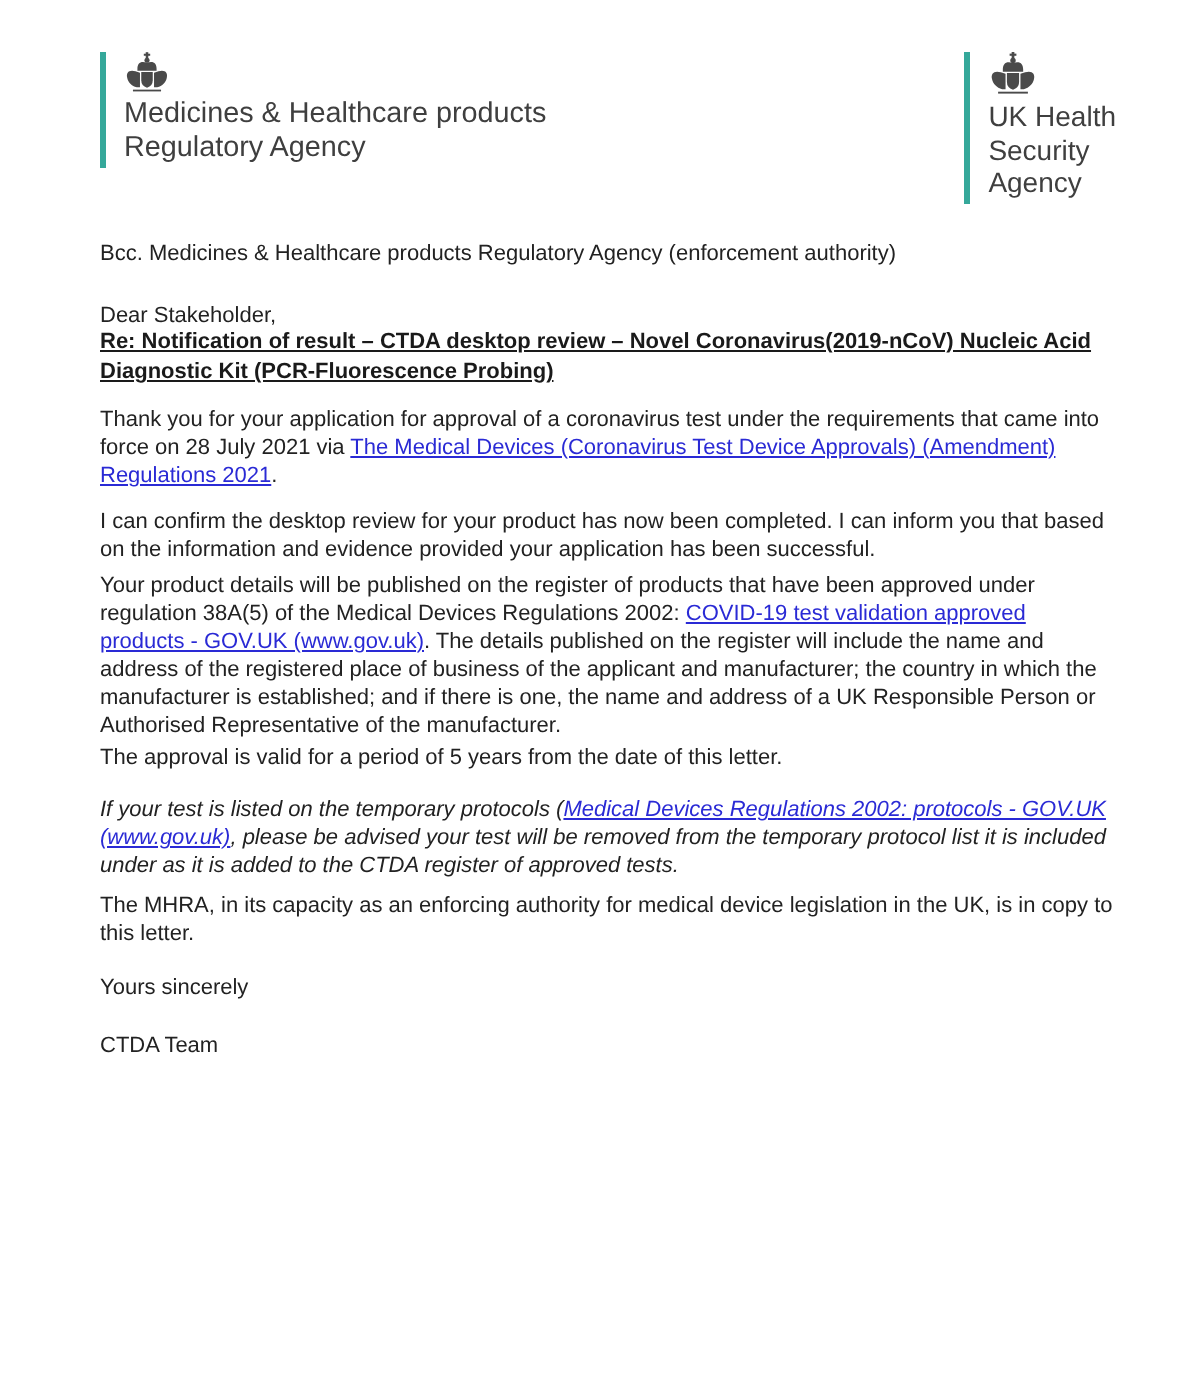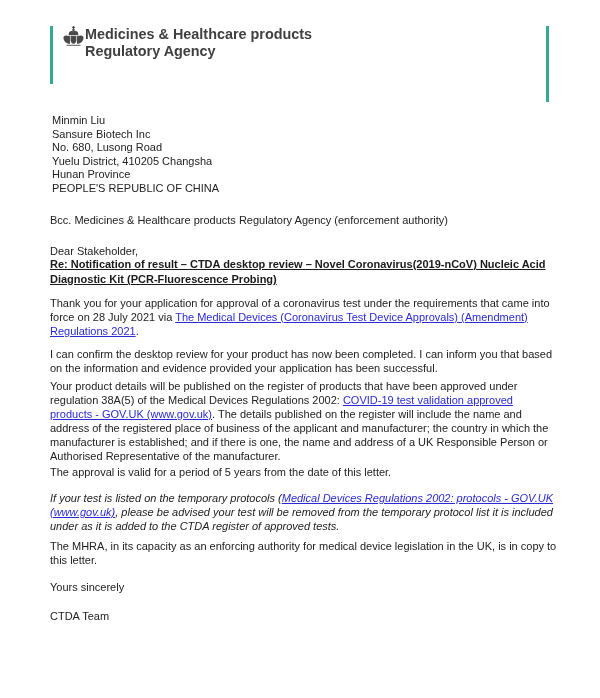--- a/index.html
+++ b/index.html
@@ -9,21 +9,21 @@
     padding:26px 42px 0 50px;
     font-family:"Liberation Sans", sans-serif;
     color:#222222; font-size:11px;
   }
   
   .letterhead { display:flex; justify-content:space-between; align-items:flex-start; }
   .logo { display:flex; align-items:stretch; }
   .brand-bar { width:3px; background:#35a89a; margin-right:9px; flex:0 0 3px; }
   .mhra .brand-bar { height:58px; }
   .ukhsa .brand-bar { height:76px; }
-  .logo-inner { display:flex; flex-direction:row;font-weight:bold; }
+  .logo-inner { display:flex; flex-direction:column; }
   .crest { display:block; margin:0 0 3px 0; line-height:0; }
   .mhra-text { font-size:14.4px; line-height:16.5px; color:#3f3f3f; }
   .ukhsa-text { font-size:14px; line-height:16.5px; color:#3f3f3f; }
   
   .address { margin:12px 0 0 2px; line-height:13.5px; }
   .date-line { margin-top:40px; text-align:right; }
   .bcc-line { margin-top:19px; }
   .salutation { margin-top:19px; }
   
   .subject {
@@ -62,31 +62,42 @@
         </span>
         <div class="mhra-text">
           <div>Medicines &amp; Healthcare products</div>
           <div>Regulatory Agency</div>
         </div>
       </div>
     </div>
 
     <div class="logo ukhsa">
       <div class="brand-bar"></div>
+      <div class="logo-inner">
+        <span class="crest">
+          <svg width="25" height="21" viewBox="0 0 36 31" xmlns="http://www.w3.org/2000/svg" fill="#4a4a4a">
+            <rect x="17" y="0" width="2" height="5"></rect>
+            <rect x="15.5" y="1.2" width="5" height="1.6"></rect>
+            <circle cx="18" cy="6.3" r="2"></circle>
+            <path d="M10.5 13 C10.5 8.5 13 6.5 18 8.2 C23 6.5 25.5 8.5 25.5 13 L25.5 14.5 L10.5 14.5 Z"></path>
+            <path d="M9 15 C4 13.5 1.5 16 2.5 20 C3.2 23.5 6 26.5 10 27.5 L12.5 27.5 L12.5 16 Z"></path>
+            <path d="M27 15 C32 13.5 34.5 16 33.5 20 C32.8 23.5 30 26.5 26 27.5 L23.5 27.5 L23.5 16 Z"></path>
+            <path d="M13.5 15.5 h9 v6.5 q0 4.5 -4.5 5.8 q-4.5 -1.3 -4.5 -5.8 Z"></path>
+            <path d="M7 29.3 h22 v1.4 h-22 Z"></path>
+          </svg>
+        </span>
+        <div class="ukhsa-text">
+          <div>UK Health</div>
+          <div>Security</div>
+          <div>Agency</div>
+        </div>
+      </div>
     </div>
   </header>
 
-  <div class="address">
-    <div>Minmin Liu</div>
-    <div>Sansure Biotech Inc</div>
-    <div>No. 680, Lusong Road</div>
-    <div>Yuelu District, 410205 Changsha</div>
-    <div>Hunan Province</div>
-    <div>PEOPLE'S REPUBLIC OF CHINA</div>
-  </div>
 
 
   <div class="bcc-line">Bcc. Medicines &amp; Healthcare products Regulatory Agency (enforcement authority)</div>
 
   <div class="salutation">Dear Stakeholder,</div>
 
   <div class="subject">Re: Notification of result – CTDA desktop review – Novel Coronavirus(2019-nCoV) Nucleic Acid Diagnostic Kit (PCR-Fluorescence Probing)</div>
 
   <p class="para"><span>Thank you for your application for approval of a coronavirus test under the requirements that came into force on 28 July 2021 via </span><a class="doc-link">The Medical Devices (Coronavirus Test Device Approvals) (Amendment) Regulations 2021</a><span>.</span></p>
 

